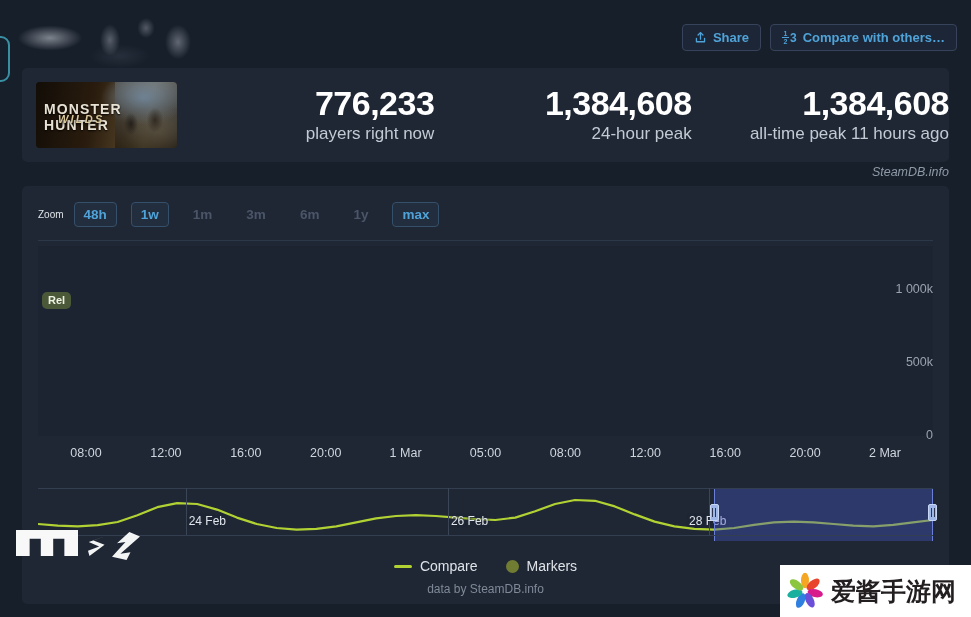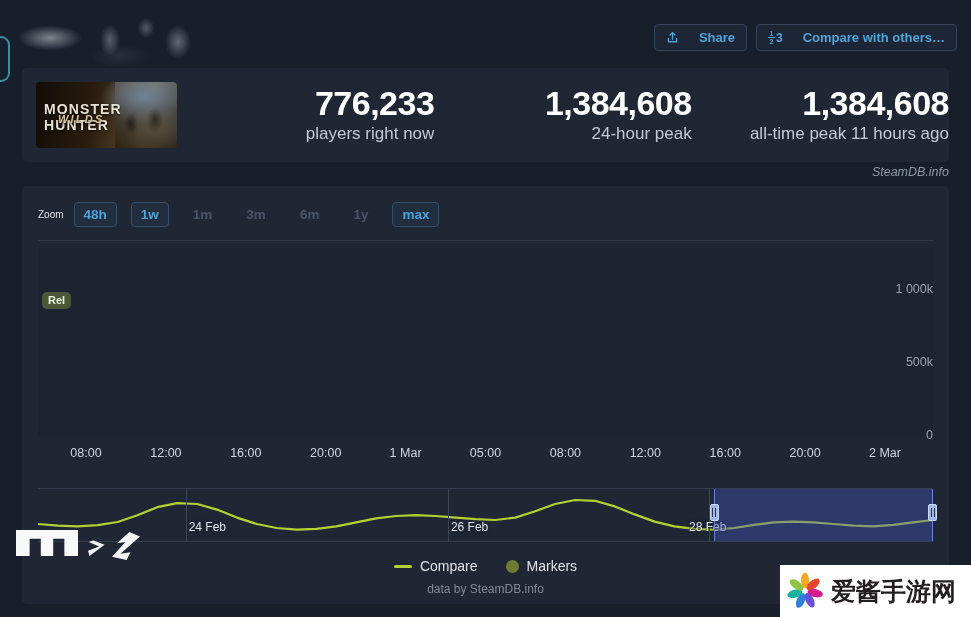--- a/index.html
+++ b/index.html
@@ -55,21 +55,21 @@
     position: absolute;
     right: 14px;
     top: 24px;
     display: flex;
     gap: 9px;
     align-items: center;
   }
   .btn {
     display: flex;
     align-items: center;
-    gap: 20px;
+    gap: 6px;
     height: 27px;
     padding: 0 11px;
     border: 1px solid #36435a;
     border-radius: 4px;
     background: #1d2636;
     color: #4fa3d8;
     font-size: 13px;
     font-weight: bold;
     white-space: nowrap;
     box-sizing: border-box;
@@ -288,21 +288,21 @@
     border-radius: 5px;
     line-height: 1.2;
   }
 
   
   .navigator {
     position: absolute;
     left: 16px;
     top: 302px;
     width: 895px;
-    height: 54px;
+    height: 48px;
   }
   .nav-top-line {
     position: absolute;
     left: 0; top: 0;
     width: 895px; height: 1px;
     background: #333e50;
   }
   .nav-bot-line {
     position: absolute;
     left: 0; bottom: 0;

